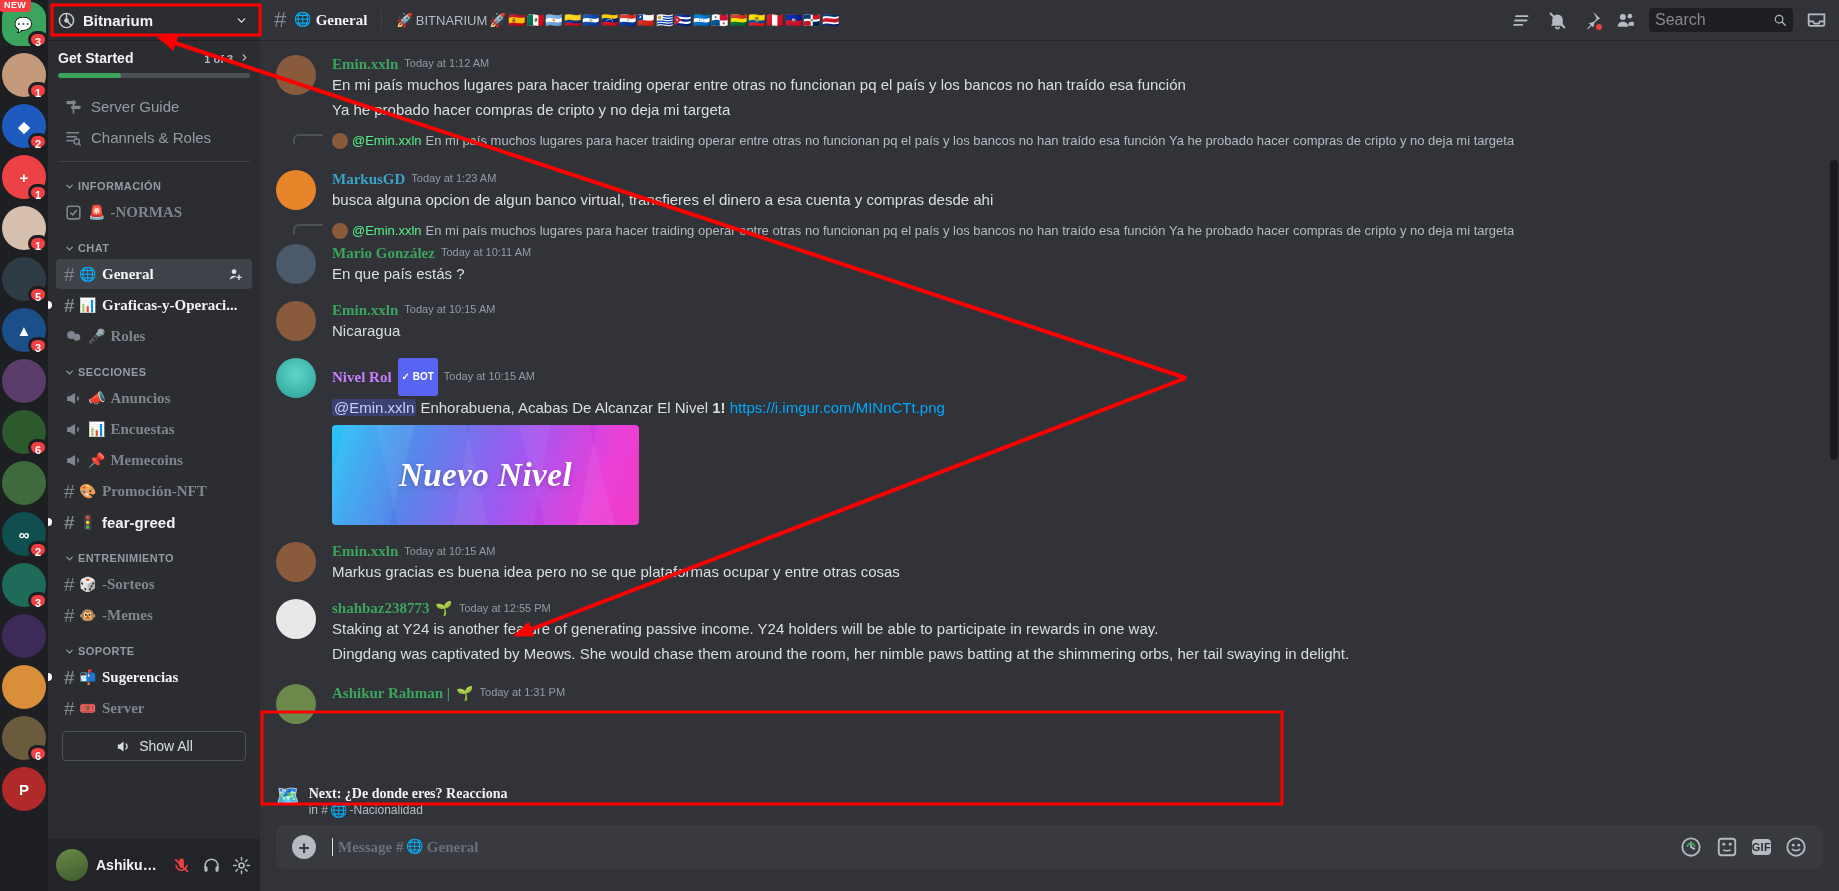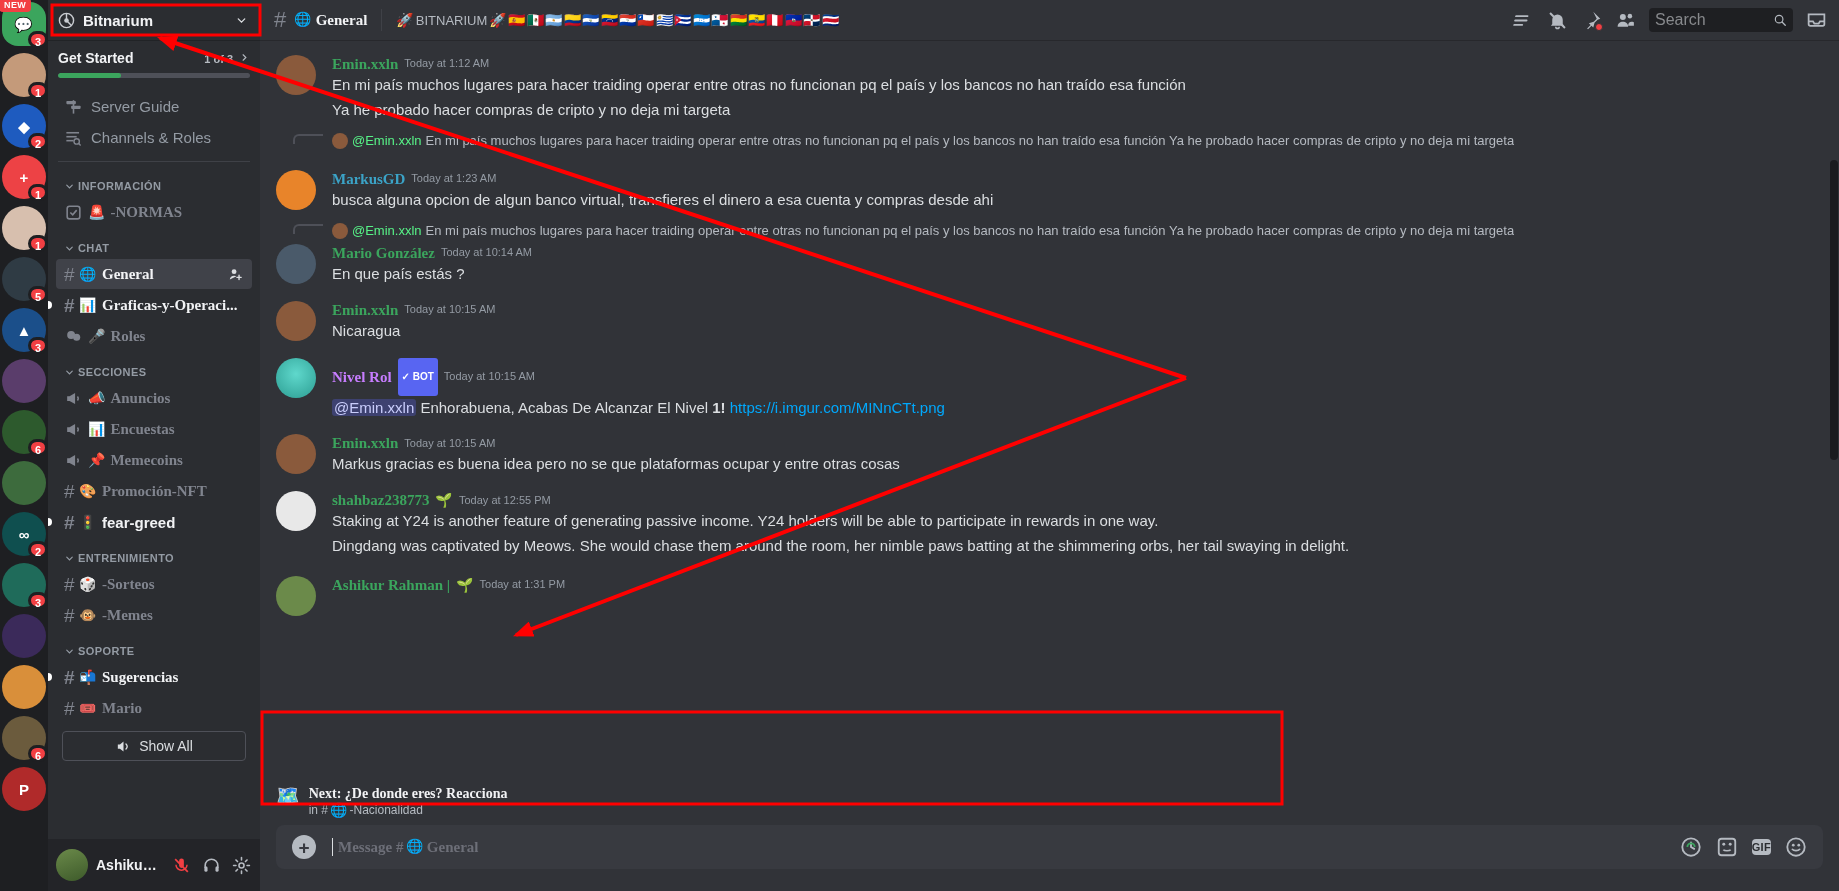--- a/index.html
+++ b/index.html
@@ -459,21 +459,21 @@
           </div>
           <div class="chan unread">
             <span class="unread-dot"></span>
             <span class="hash">#</span>
             <span class="emoji">📬</span>
             <span class="name">Sugerencias</span>
           </div>
           <div class="chan">
             <span class="hash">#</span>
             <span class="emoji">🎟️</span>
-            <span class="name">Mario</span>
+            <span class="name">Server</span>
           </div>
         </div>
 
       <div class="show-all">
         <svg width="17" height="17" viewBox="0 0 24 24">
           <path d="M4 9h3l5-4v14l-5-4H4z" fill="#dbdee1"></path>
           <path d="M15.5 8.5a5 5 0 010 7" stroke="#dbdee1" stroke-width="1.8" fill="none" stroke-linecap="round"></path>
         </svg>
         <span>Show All</span>
       </div>
@@ -619,21 +619,21 @@
             <span class="reply-av" style="background: rgb(138, 90, 60);"></span>
             <span class="reply-author">@Emin.xxln</span>
             <span class="reply-text">En mi país muchos lugares para hacer traiding operar entre otras no funcionan pq el país y los bancos no han traído esa función Ya he probado hacer compras de cripto y no deja mi targeta</span>
           </div>
         </div>
         <div class="msg" style="margin-top: 0px; justify-content: flex-end;">
           <div class="avatar" style="background: rgb(74, 90, 106);"></div>
           <div class="body">
             <div class="mhead">
               <span class="author" style="color: rgb(59, 165, 93);">Mario González</span>
-              <span class="ts">Today at 10:14 AM</span>
+              <span class="ts">Today at 10:11 AM</span>
             </div>
             <div class="mtext">En que país estás ?</div>
           </div>
         </div>
         <div class="msg">
           <div class="avatar" style="background: rgb(138, 90, 60);"></div>
           <div class="body">
             <div class="mhead">
               <span class="author" style="color: rgb(59, 165, 93);">Emin.xxln</span>
               <span class="ts">Today at 10:15 AM</span>
@@ -643,20 +643,28 @@
         </div>
         <div class="msg">
           <div class="avatar" style="background: radial-gradient(circle at 50% 40%, rgb(95, 216, 204), rgb(44, 157, 146));"></div>
           <div class="body">
             <div class="mhead">
               <span class="author" style="color: rgb(199, 125, 255);">Nivel Rol</span>
               <span class="bot-tag">✓ BOT</span>
               <span class="ts">Today at 10:15 AM</span>
             </div>
             <div class="mtext"><span class="mention">@Emin.xxln</span> Enhorabuena, Acabas De Alcanzar El Nivel <b>1!</b> <span class="link">https://i.imgur.com/MINnCTt.png</span></div>
+            <div class="lvl-img">
+              <div class="facet" style="left: 0px; top: 0px; width: 70px; height: 100px; transform: skewX(-14deg);"></div>
+              <div class="facet" style="left: 55px; top: 0px; width: 90px; height: 100px; transform: skewX(12deg);"></div>
+              <div class="facet" style="left: 130px; top: 0px; width: 80px; height: 100px; transform: skewX(-9deg);"></div>
+              <div class="facet" style="left: 200px; top: 0px; width: 70px; height: 100px; transform: skewX(15deg);"></div>
+              <div class="facet" style="left: 255px; top: 0px; width: 60px; height: 100px; transform: skewX(-11deg);"></div>
+              <div class="cap">Nuevo Nivel</div>
+            </div>
           </div>
         </div>
         <div class="msg">
           <div class="avatar" style="background: rgb(138, 90, 60);"></div>
           <div class="body">
             <div class="mhead">
               <span class="author" style="color: rgb(59, 165, 93);">Emin.xxln</span>
               <span class="ts">Today at 10:15 AM</span>
             </div>
             <div class="mtext">Markus gracias es buena idea pero no se que plataformas ocupar y entre otras cosas</div>

